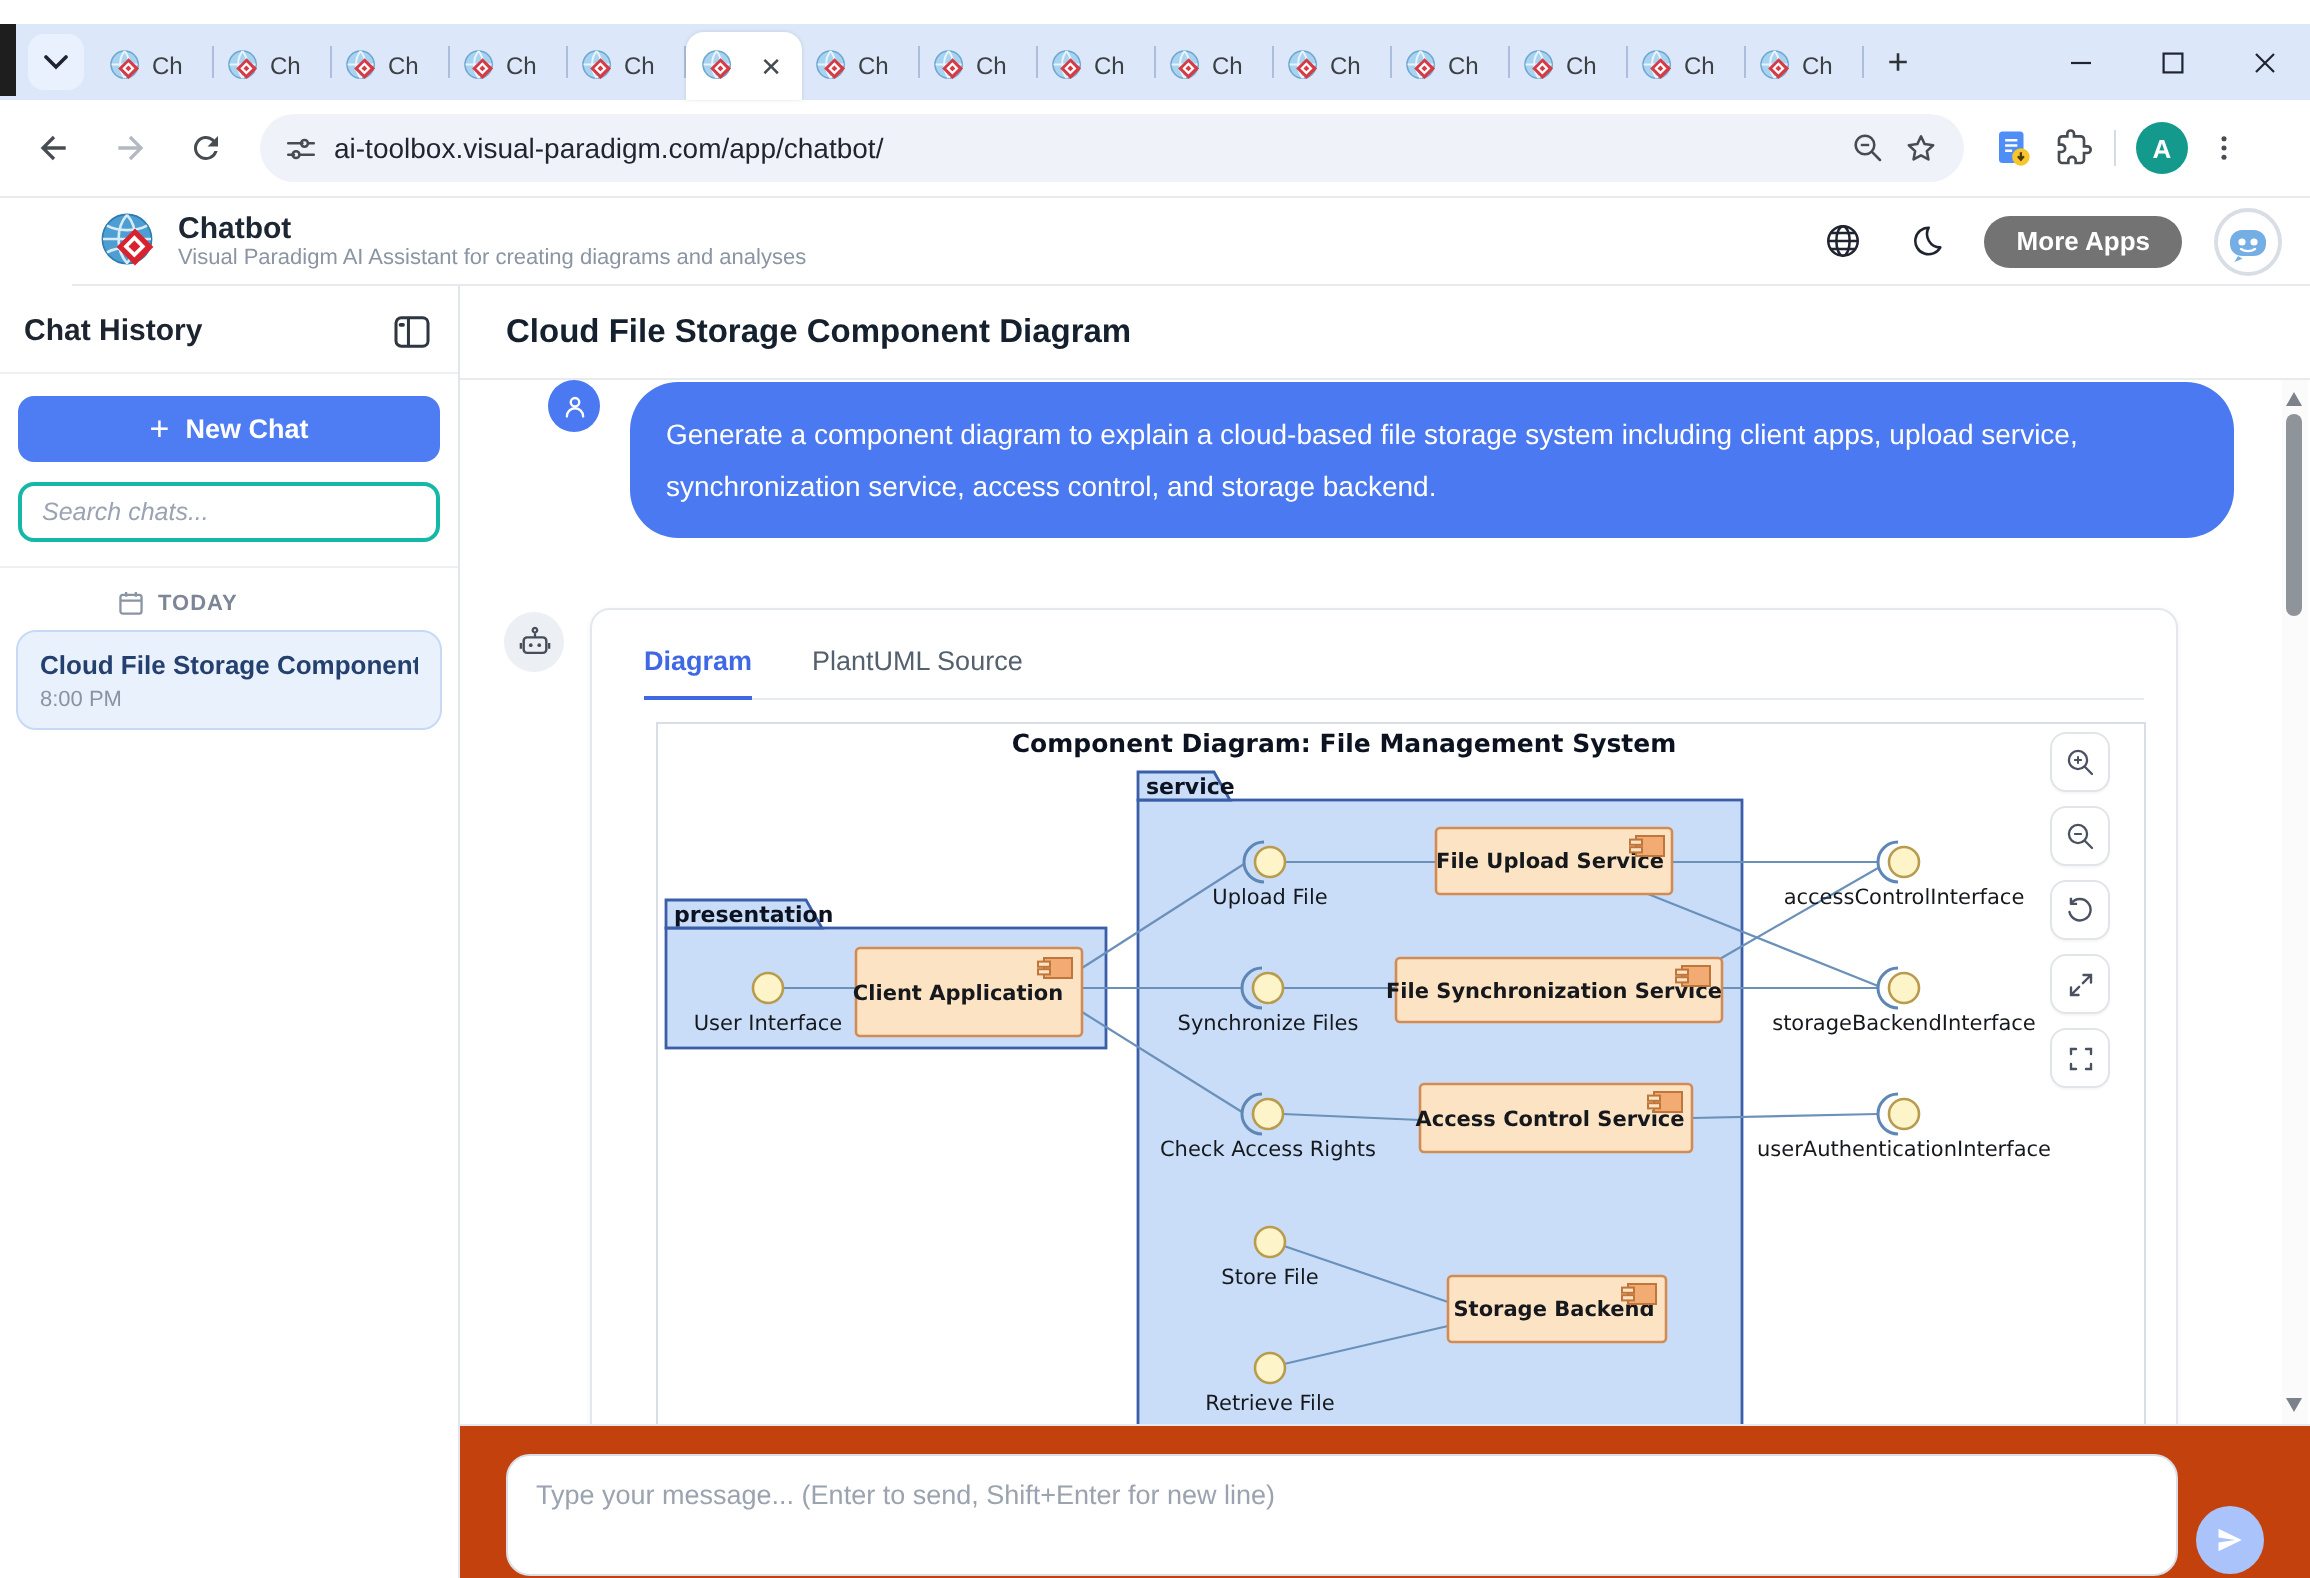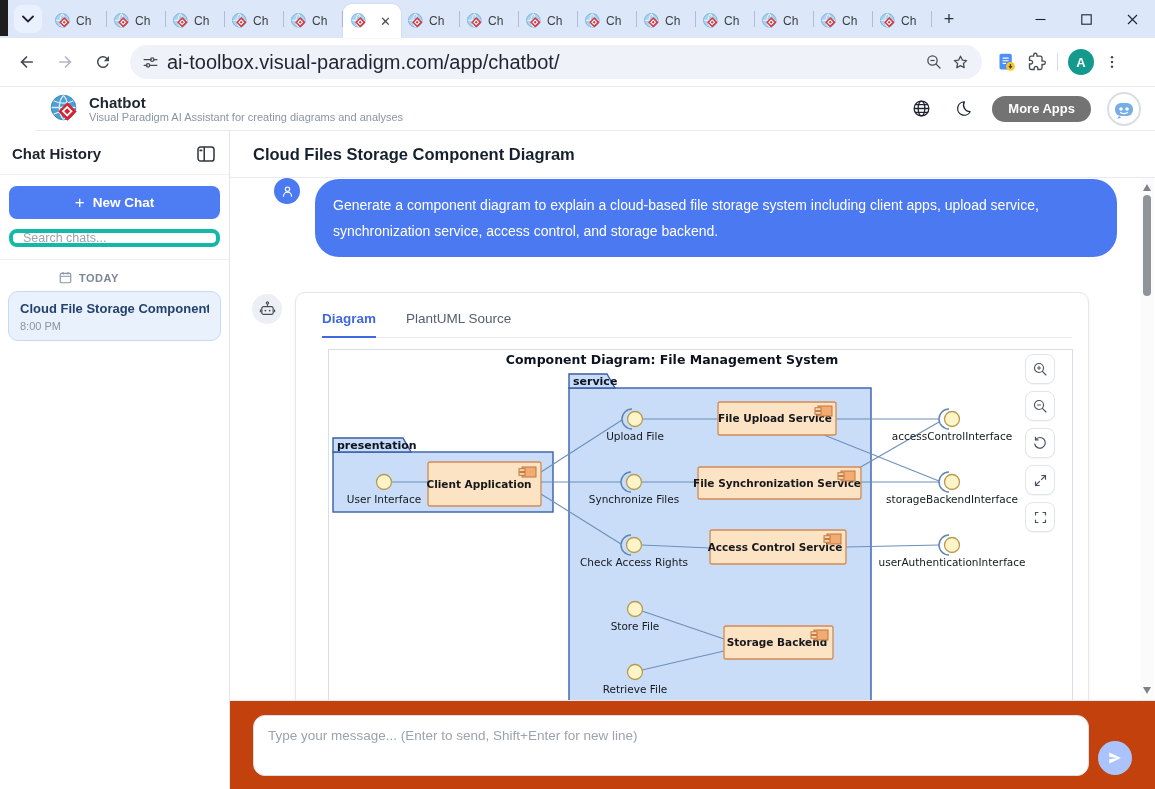--- a/index.html
+++ b/index.html
@@ -1,36 +1,36 @@
 <!DOCTYPE html>
 <html><head>
 <meta charset="utf-8">
 <style>
   * { margin:0; padding:0; box-sizing:border-box; }
   html,body { width:1155px; height:789px; overflow:hidden; font-family:"Liberation Sans", sans-serif; background:#fff; }
 
   
-  .tabstrip { position:relative; height:38px; background:#dce7fa; display:flex; align-items:center; }
+  .tabstrip { position:relative; height:38px; background:#dce7fa; display:flex; align-items:center;margin-top:12px; }
   .edge-dark { position:absolute; left:0; top:0; width:8px; height:36px; background:#1e1e1e; }
   .tab-search { width:28px; height:28px; margin-left:14px; border-radius:8px; background:#eaf1fe; display:flex; align-items:center; justify-content:center; flex:0 0 auto; cursor:pointer; }
   .tabs-container { display:flex; align-items:flex-end; height:38px; margin-left:6px; }
   .tab { position:relative; display:flex; align-items:center; gap:5px; height:34px; padding:0 7px; width:58px; flex:0 0 auto; cursor:pointer; }
   .tab.inactive .tab-title { font-size:12px; color:#3c4043; }
   .tab.active { background:#fff; border-radius:9px 9px 0 0; height:34px; width:58px; box-shadow:0 0 2px rgba(0,0,0,.12); justify-content:space-between; padding:0 8px; }
   .tab-sep { width:1px; height:16px; background:#aebddc; margin:0 0; align-self:center; flex:0 0 auto; }
   .tab-close { font-size:13px; color:#474b52; line-height:1; padding:1px 2px; border-radius:4px; }
   .newtab-btn { width:26px; height:26px; margin-left:4px; display:flex; align-items:center; justify-content:center; font-size:18px; color:#2f3337; border-radius:50%; cursor:pointer; flex:0 0 auto; }
   .win-controls { margin-left:auto; display:flex; height:38px; }
   .win-btn { width:46px; height:38px; display:flex; align-items:center; justify-content:center; color:#1f2430; cursor:pointer; }
 
   
   .toolbar { height:49px; background:#fff; border-bottom:1px solid #e8eaf0; display:flex; align-items:center; padding:0 10px; gap:4px; }
   .nav-btn { width:34px; height:34px; border-radius:50%; display:flex; align-items:center; justify-content:center; flex:0 0 auto; cursor:pointer; }
   .omnibox { flex:0 0 auto; width:852px; height:34px; margin-left:6px; background:#eff2f9; border-radius:17px; display:flex; align-items:center; padding:0 12px; gap:8px; }
-  .omnibox .url { font-size:20px; color:#1f2430; flex:1; }
+  .omnibox .url { font-size:14px; color:#1f2430; flex:1; }
   .tb-right { display:flex; align-items:center; gap:10px; margin-left:10px; }
   .tb-divider { width:1px; height:18px; background:#d5dae3; }
   .profile-chip { width:26px; height:26px; border-radius:50%; background:#149a8d; color:#fff; font-size:13px; font-weight:bold; display:flex; align-items:center; justify-content:center; cursor:pointer; }
 
   
   .app-header { height:44px; background:#fff; border-bottom:1px solid #e7e9ef; display:flex; align-items:center; padding:0 14px;margin-left:36px; }
   .app-id { display:flex; align-items:center; gap:9px; }
   .app-titles .app-name { font-size:15px; font-weight:bold; color:#1c2733; line-height:17px; }
   .app-titles .app-sub { font-size:11px; color:#8a94a3; line-height:13px; }
   .hdr-right { margin-left:auto; display:flex; align-items:center; gap:16px; }
@@ -39,21 +39,21 @@
   .bot-chip { width:34px; height:34px; border-radius:50%; border:2px solid #d9dee6; background:#fff; display:flex; align-items:center; justify-content:center; cursor:pointer; }
 
   
   .layout { display:flex; height:658px; }
   .sidebar { width:230px; flex:0 0 auto; background:#fff; border-right:1px solid #e2e5ea; display:flex; flex-direction:column; }
   .sb-head { display:flex; align-items:center; justify-content:space-between; padding:14px 14px 12px 12px; }
   .sb-title { font-size:15px; font-weight:bold; color:#1d2430; }
   .sb-divider { height:1px; background:#eef0f4; }
   .new-chat { margin:11px 9px 0; height:33px; background:#4d7cf3; color:#fff; border:none; border-radius:8px; font-size:13.5px; font-weight:bold; display:flex; align-items:center; justify-content:center; gap:8px; cursor:pointer; font-family:inherit; }
   .new-chat .plus { font-size:17px; font-weight:normal; }
-  .sb-search { margin:10px 9px 12px; height:18px; border:4px solid #14b8a6; border-radius:8px; font-size:12.5px; padding:0 10px; color:#333; outline:none; font-family:inherit; }
+  .sb-search { margin:10px 9px 12px; height:30px; border:2px solid #14b8a6; border-radius:8px; font-size:12.5px; padding:0 10px; color:#333; outline:none; font-family:inherit;font-style:italic; }
   .sb-search::placeholder { color:#9aa3b2; }
   .sb-section { display:flex; align-items:center; gap:7px; margin:11px 12px 7px; color:#7c8696; font-size:11px; font-weight:bold; letter-spacing:.5px;padding-left:47px; }
   .chat-item { margin:0 8px; padding:9px 11px 8px; background:#e9f1fd; border:1px solid #c8d9f6; border-radius:10px; cursor:pointer; }
   .chat-item-title { font-size:13px; font-weight:bold; color:#24406e; white-space:nowrap; overflow:hidden; }
   .chat-item-time { font-size:11px; color:#8b93a1; margin-top:4px; }
 
   .main { flex:1; display:flex; flex-direction:column; min-width:0; }
   .page-title-bar { height:47px; border-bottom:1px solid #e8eaef; display:flex; align-items:center; padding-left:23px; }
   .page-title { font-size:16.5px; font-weight:bold; color:#15202e; }
 
@@ -388,21 +388,21 @@
       <span>TODAY</span>
     </div>
     <div class="chat-item">
       <div class="chat-item-title">Cloud File Storage Component ...</div>
       <div class="chat-item-time">8:00 PM</div>
     </div>
   </div>
 
   <div class="main">
     <div class="page-title-bar">
-      <span class="page-title">Cloud Files Storage Component Diagram</span>
+      <span class="page-title">Cloud File Storage Component Diagram</span>
     </div>
 
     <div class="chat-scroll">
 
       <div class="user-avatar">
         <svg width="15" height="15" viewBox="0 0 24 24">
             <circle cx="12" cy="8.2" r="3.4" fill="none" stroke="#fff" stroke-width="1.9"></circle>
             <path d="M5.5 19.5a6.5 6.5 0 0 1 13 0" fill="none" stroke="#fff" stroke-width="1.9" stroke-linecap="round"></path>
           </svg>
       </div>

